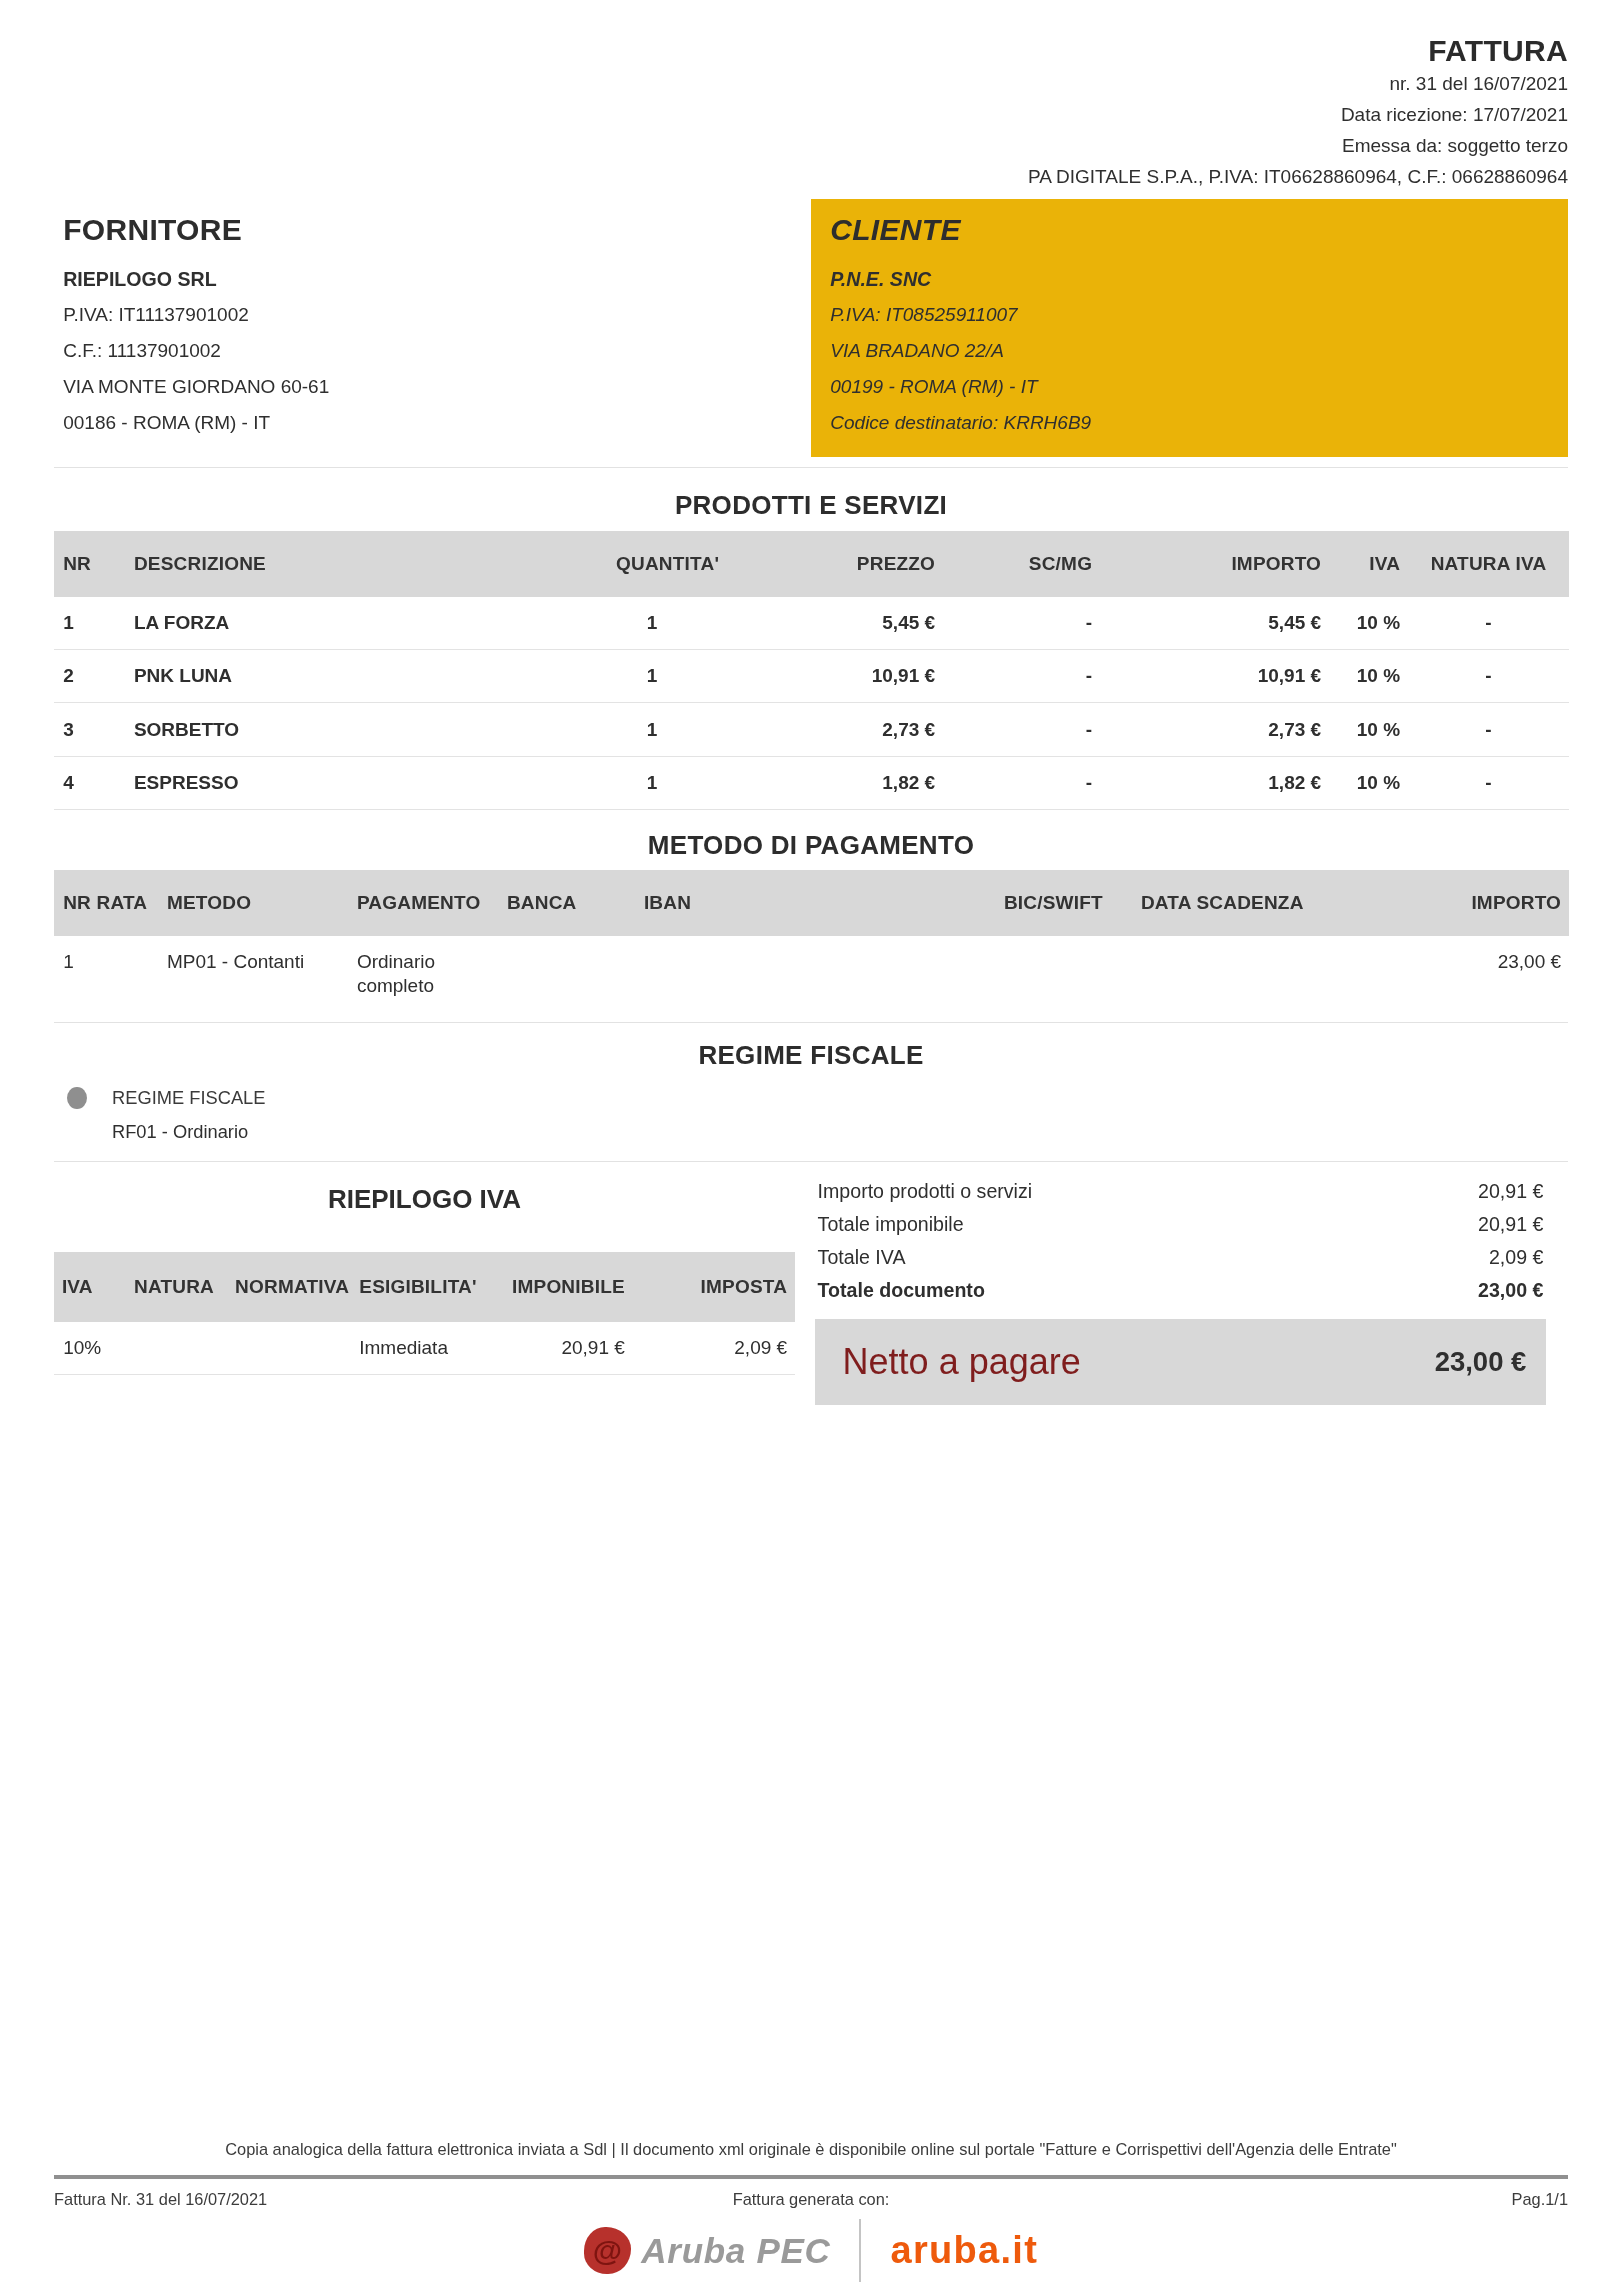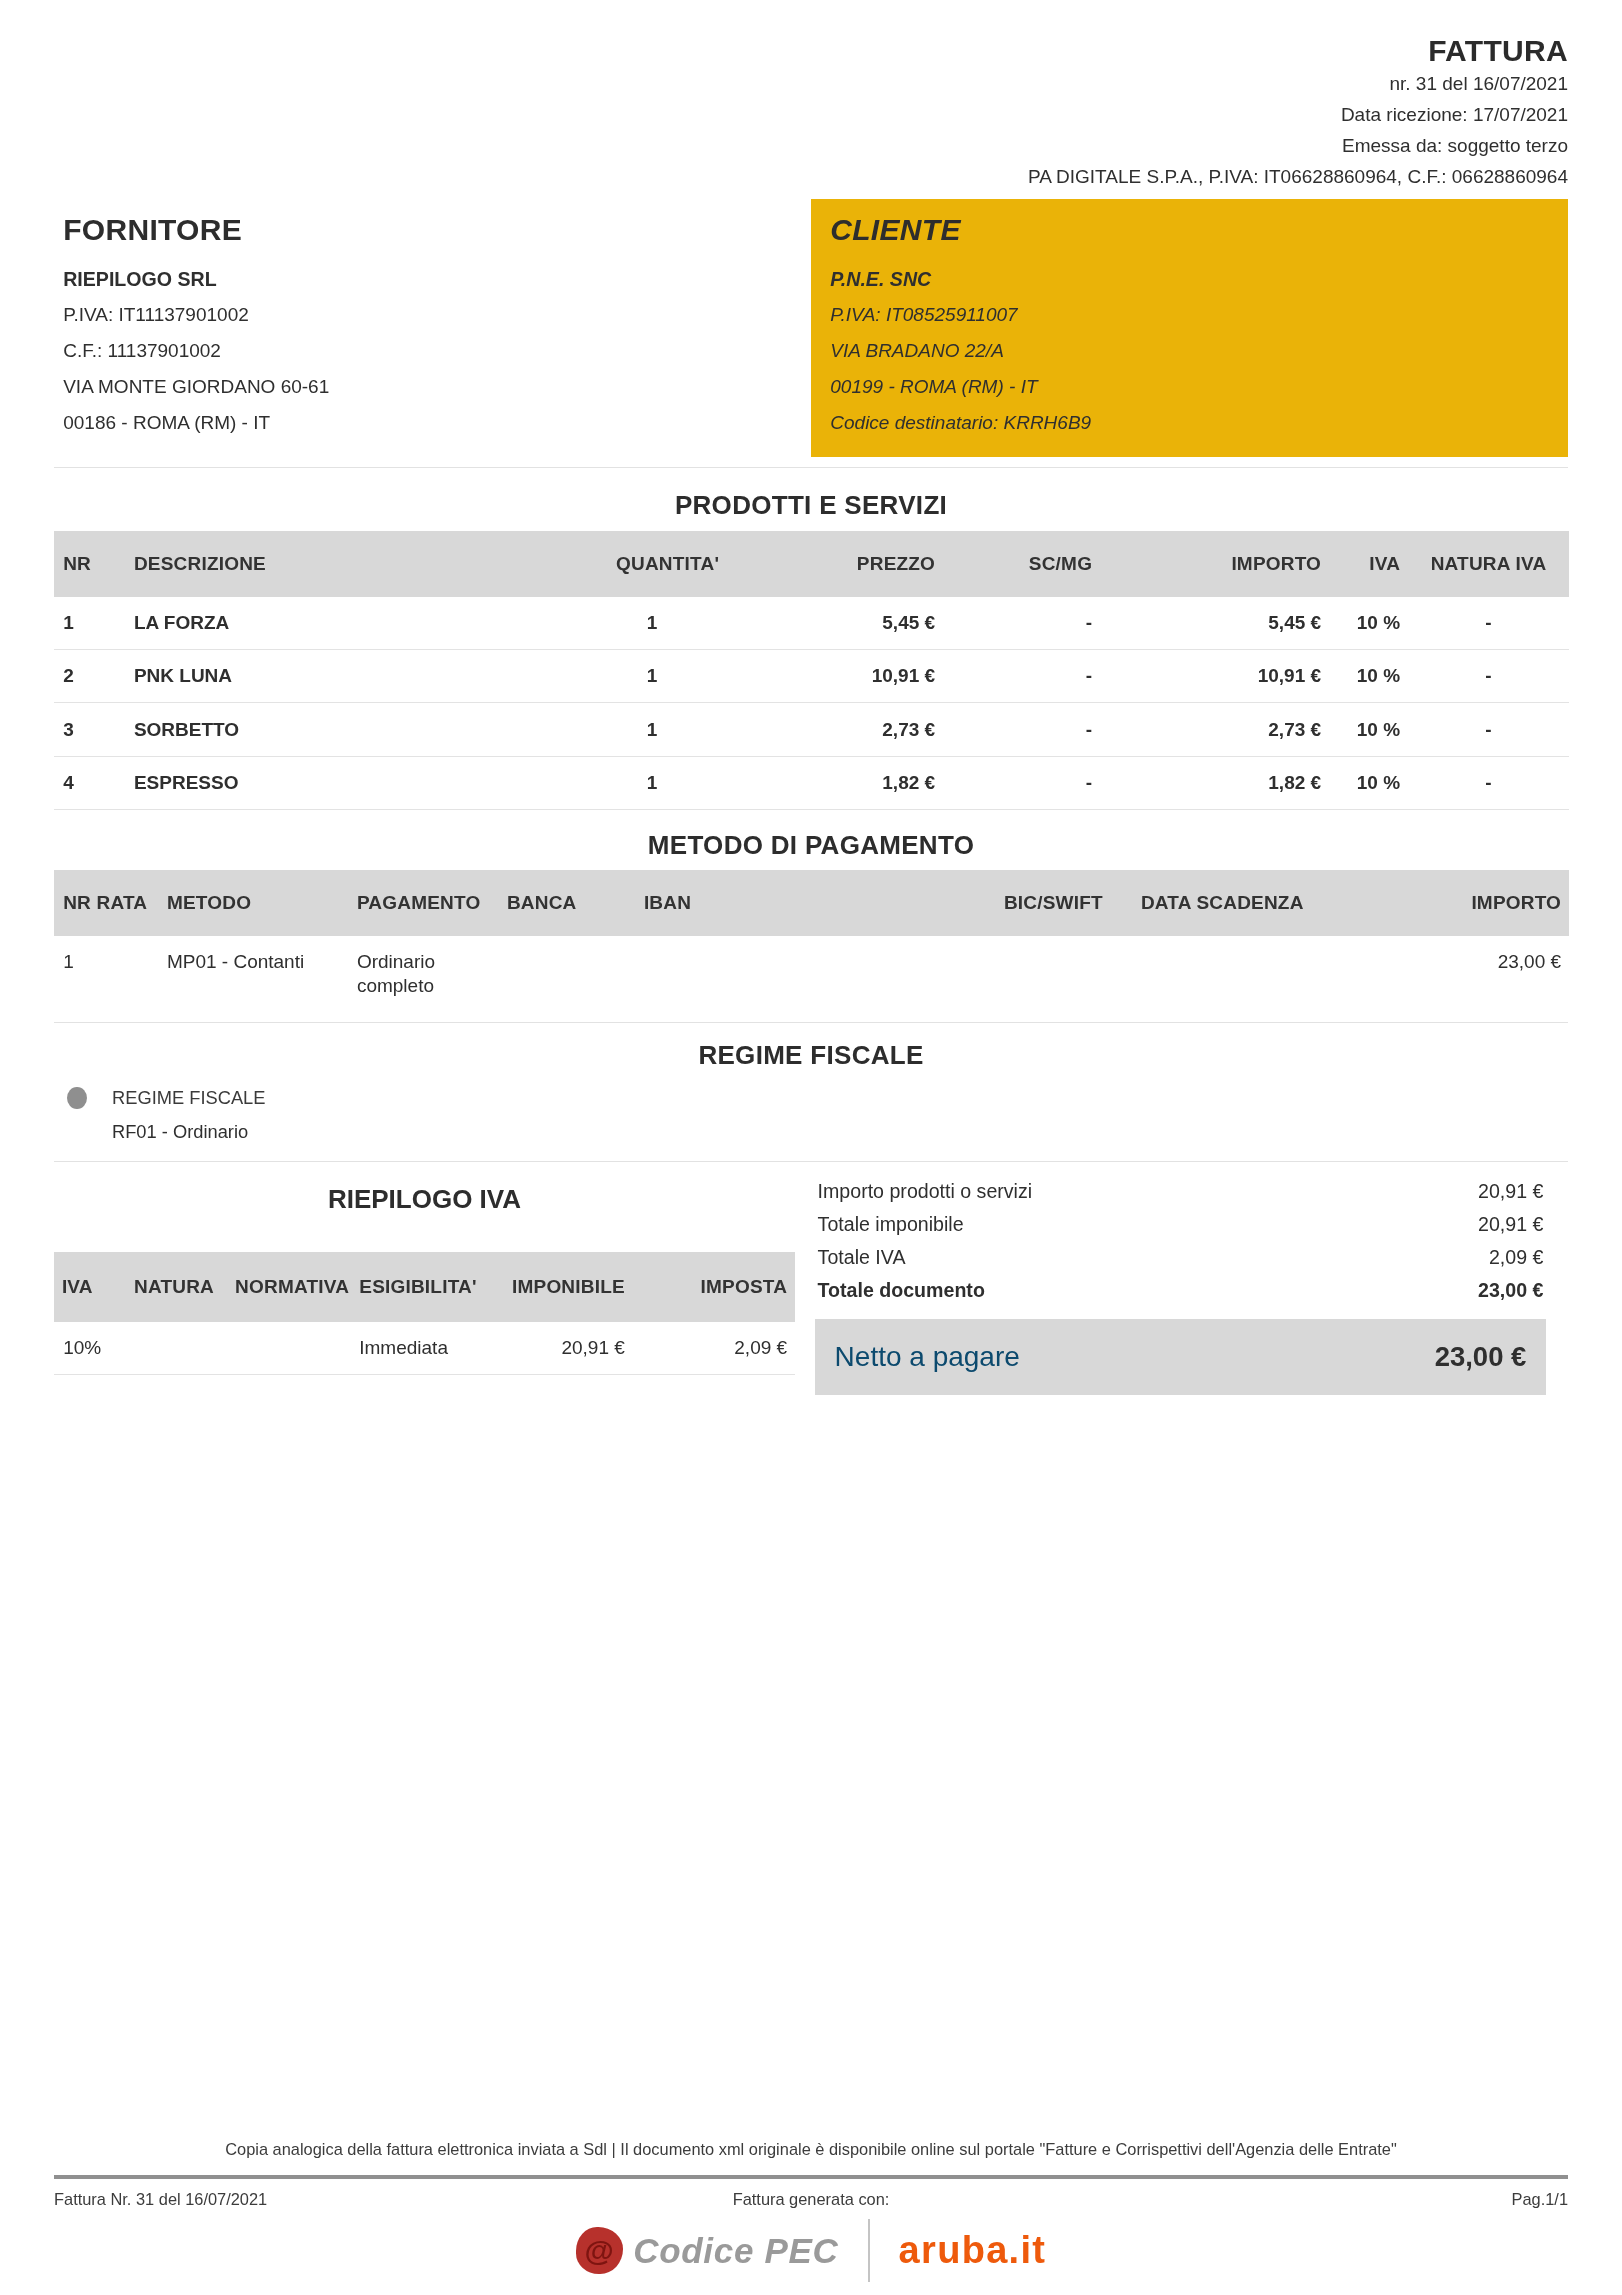--- a/index.html
+++ b/index.html
@@ -65,21 +65,21 @@
   .col-right { width:731px; }
   .col-title { text-align:center; font-size:26px; font-weight:700; color:#2d2d2d; margin:9.2px 0 37px 0; }
   .col-left th { padding:23.6px 7.9px; }
   .calc-row { display:flex; justify-content:space-between; font-size:19.6px; line-height:33px; padding:0 2.6px; }
   .calc-row.total { font-weight:700; }
   .netto-box {
     margin-top:11.8px; background:#d8d8d8;
     display:flex; justify-content:space-between; align-items:center;
     padding:22px 19.6px;
   }
-  .netto-label { font-size:28px; color:#0c4a6e; }
+  .netto-label { font-size:36px; color:#7f1d1d;margin-left:8px; }
   .netto-value { font-size:27.5px; font-weight:700; }
 
   
   .footer { position:absolute; left:54px; right:54px; top:2140px; }
   .footer-note { text-align:center; font-size:16.4px; color:#3c3c3c; }
   .footer-bar { height:4.6px; background:#909090; margin-top:15.7px; }
   .footer-row { display:flex; margin-top:10.5px; font-size:16.4px; color:#3c3c3c; }
   .footer-row .fl { flex:1; text-align:left; }
   .footer-row .fc { flex:1; text-align:center; }
   .footer-row .fr { flex:1; text-align:right; }
@@ -315,20 +315,20 @@
     <div class="footer-note">Copia analogica della fattura elettronica inviata a Sdl | Il documento xml originale è disponibile online sul portale "Fatture e Corrispettivi dell'Agenzia delle Entrate"</div>
     <div class="footer-bar"></div>
     <div class="footer-row">
       <span class="fl">Fattura Nr. 31 del 16/07/2021</span>
       <span class="fc">Fattura generata con:</span>
       <span class="fr">Pag.1/1</span>
     </div>
     <div class="footer-logos">
       <div class="pec-logo">
         <span class="pec-seal">@</span>
-        <span class="pec-text">Codice PEC</span>
+        <span class="pec-text">Aruba PEC</span>
       </div>
       <span class="logo-divider"></span>
       <span class="aruba-text">aruba.it</span>
     </div>
   </div>
 </div>
 
 
 </body></html>

